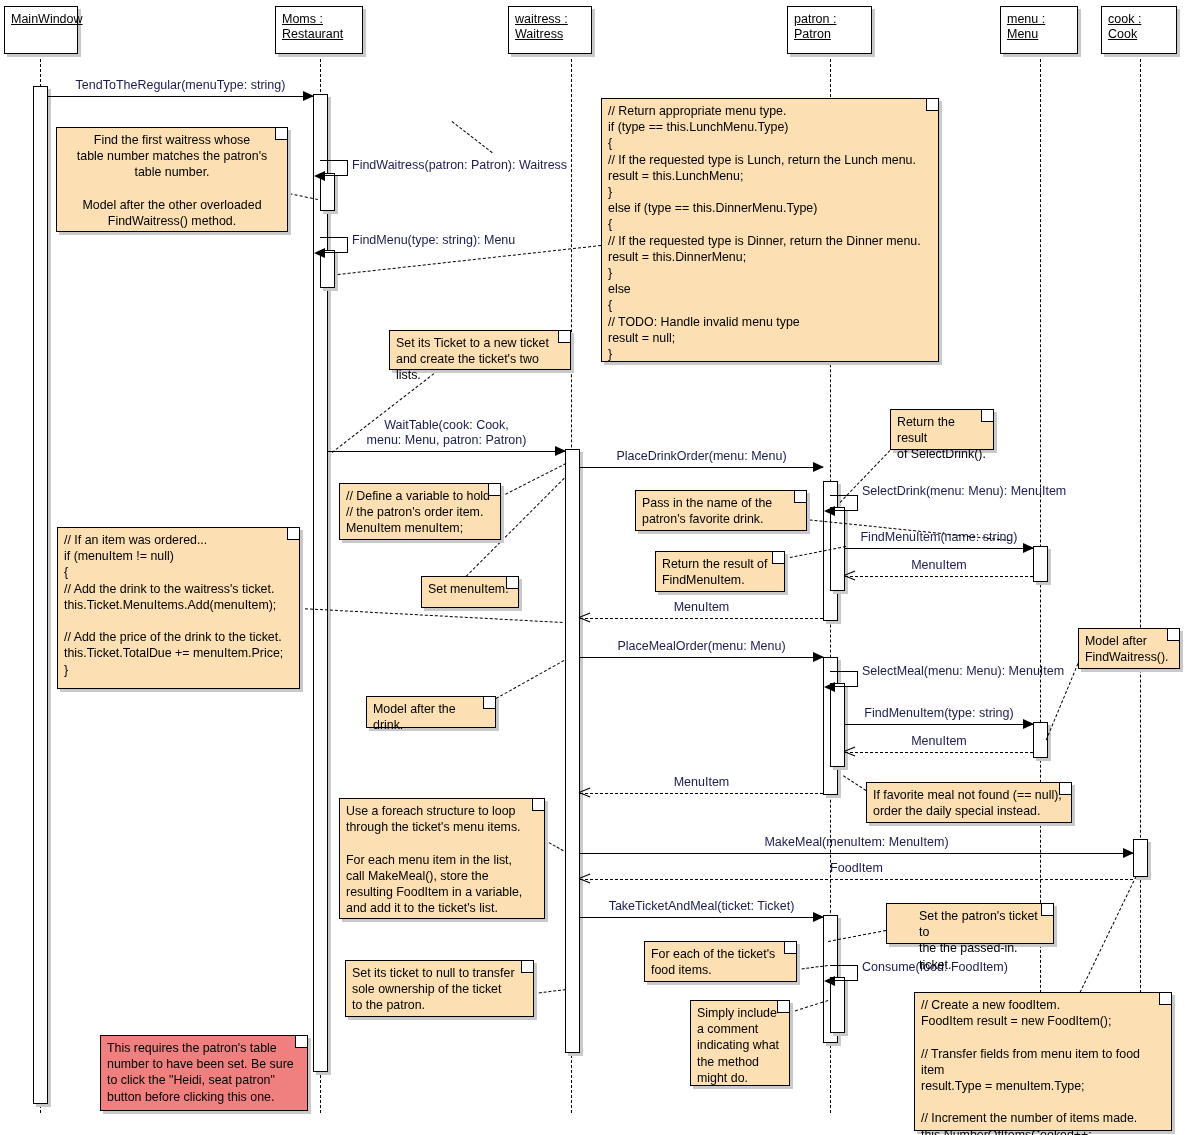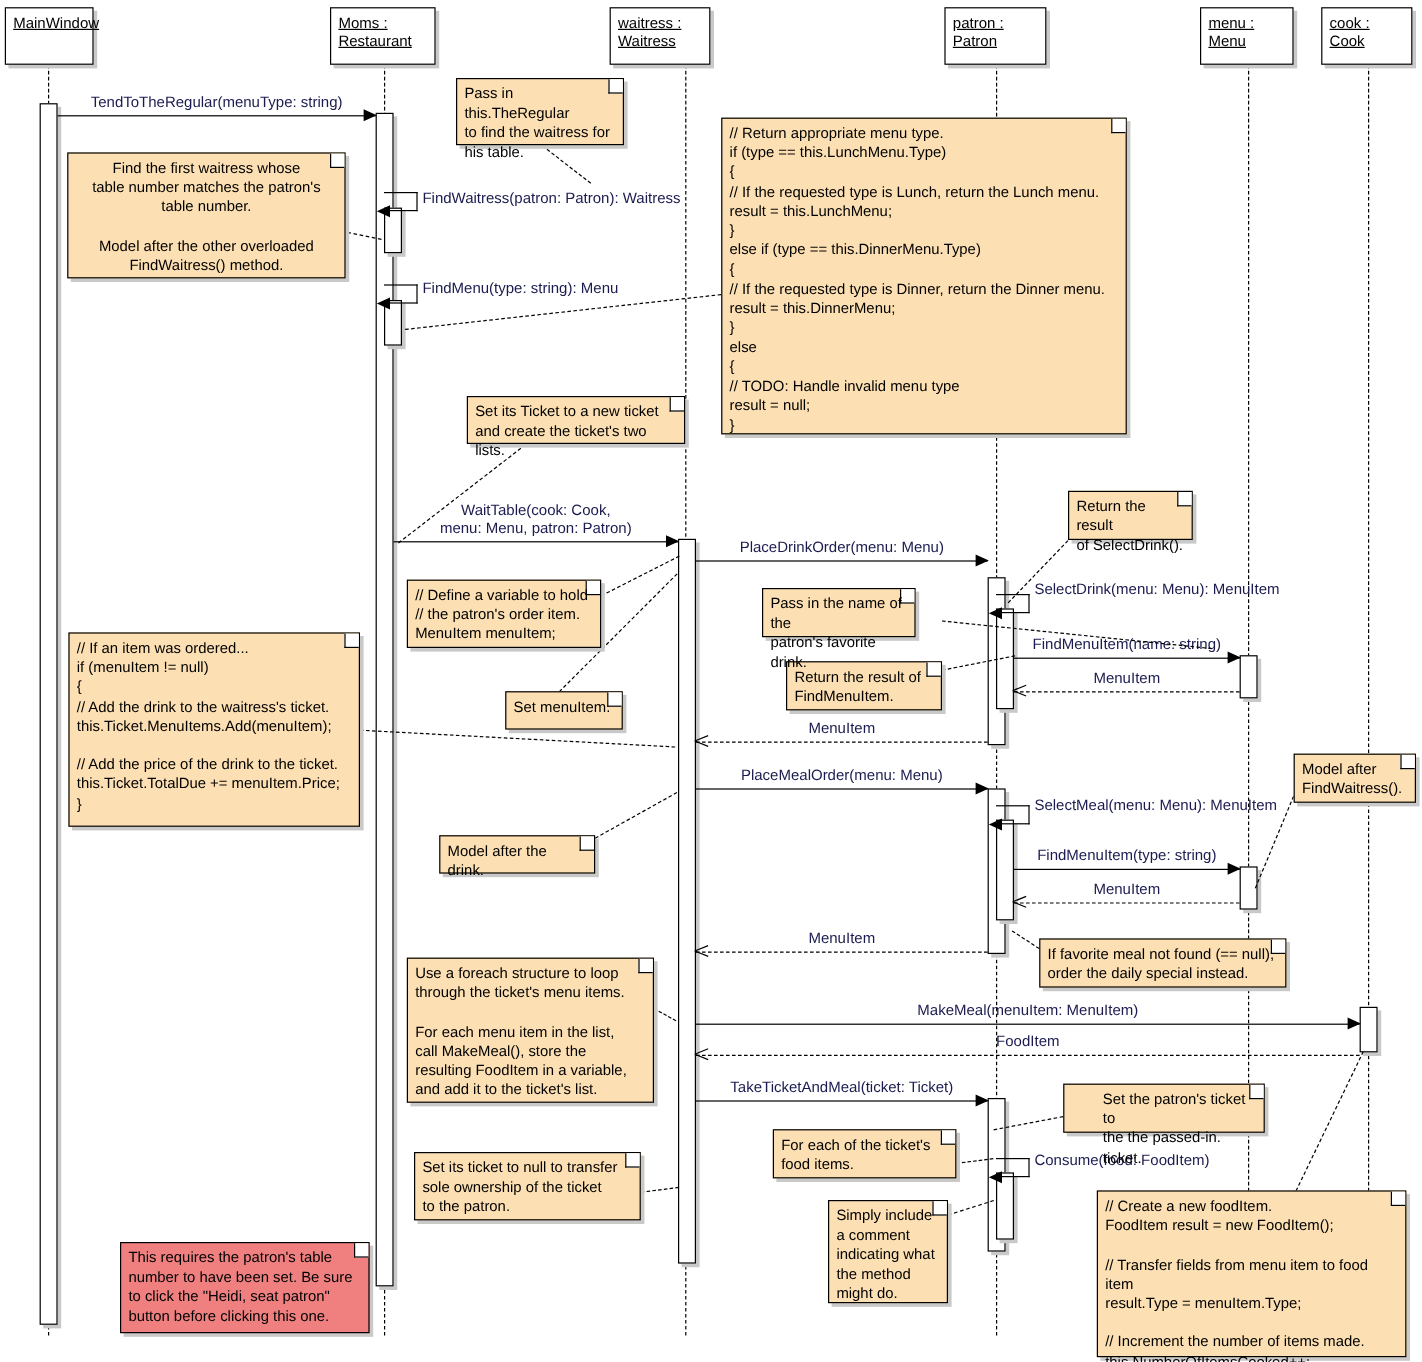--- a/index.html
+++ b/index.html
@@ -202,23 +202,20 @@
     <div class="leader" style="left: 785px; top: 558px; width: 62.1691px; transform: rotate(-11.1292deg);"></div>
     <div class="leader" style="left: 496px; top: 698px; width: 77.8974px; transform: rotate(-29.1975deg);"></div>
     <div class="leader" style="left: 1078px; top: 663px; width: 83.3847px; transform: rotate(112.567deg);"></div>
     <div class="leader" style="left: 866px; top: 790px; width: 27.4591px; transform: rotate(-146.889deg);"></div>
     <div class="leader" style="left: 545px; top: 840px; width: 20.5913px; transform: rotate(29.0546deg);"></div>
     <div class="leader" style="left: 534px; top: 993px; width: 32.249px; transform: rotate(-7.12502deg);"></div>
     <div class="leader" style="left: 797px; top: 969px; width: 31.257px; transform: rotate(-7.35238deg);"></div>
     <div class="leader" style="left: 790px; top: 1012px; width: 39.8497px; transform: rotate(-17.5256deg);"></div>
     <div class="leader" style="left: 886px; top: 930px; width: 59.0339px; transform: rotate(169.261deg);"></div>
     <div class="leader" style="left: 1080px; top: 992px; width: 128.81px; transform: rotate(-64.2307deg);"></div>
-    <div class="note" style="left: 380px; top: 65px; width: 140px; height: 56px;"><div class="fold"></div><div class="txt">Pass in this.TheRegular
-to find the waitress for
-his table.</div></div>
     <div class="note" style="left: 56px; top: 127px; width: 232px; height: 105px; text-align: center;"><div class="fold"></div><div class="txt">Find the first waitress whose
 table number matches the patron's
 table number.
 
 Model after the other overloaded
 FindWaitress() method.</div></div>
     <div class="note" style="left: 601px; top: 98px; width: 338px; height: 264px;"><div class="fold"></div><div class="txt">// Return appropriate menu type.
 if (type == this.LunchMenu.Type)
 {
    // If the requested type is Lunch, return the Lunch menu.
@@ -242,21 +239,21 @@
     <div class="note" style="left: 421px; top: 576px; width: 98px; height: 32px;"><div class="fold"></div><div class="txt">Set menuItem.</div></div>
     <div class="note" style="left: 57px; top: 527px; width: 243px; height: 162px;"><div class="fold"></div><div class="txt">// If an item was ordered...
 if (menuItem != null)
 {
    // Add the drink to the waitress's ticket.
    this.Ticket.MenuItems.Add(menuItem);
 
    // Add the price of the drink to the ticket.
    this.Ticket.TotalDue += menuItem.Price;
 }</div></div>
-    <div class="note" style="left: 635px; top: 490px; width: 128px; height: 41px;"><div class="fold"></div><div class="txt">Pass in the name of the
+    <div class="note" style="left: 635px; top: 490px; width: 172px; height: 41px;"><div class="fold"></div><div class="txt">Pass in the name of the
 patron's favorite drink.</div></div>
     <div class="note" style="left: 890px; top: 409px; width: 104px; height: 41px;"><div class="fold"></div><div class="txt">Return the result
 of SelectDrink().</div></div>
     <div class="note" style="left: 655px; top: 551px; width: 130px; height: 41px;"><div class="fold"></div><div class="txt">Return the result of
 FindMenuItem.</div></div>
     <div class="note" style="left: 366px; top: 696px; width: 130px; height: 32px;"><div class="fold"></div><div class="txt">Model after the drink.</div></div>
     <div class="note" style="left: 1078px; top: 628px; width: 102px; height: 41px;"><div class="fold"></div><div class="txt">Model after
 FindWaitress().</div></div>
     <div class="note" style="left: 866px; top: 782px; width: 206px; height: 41px;"><div class="fold"></div><div class="txt">If favorite meal not found (== null),
 order the daily special instead.</div></div>

